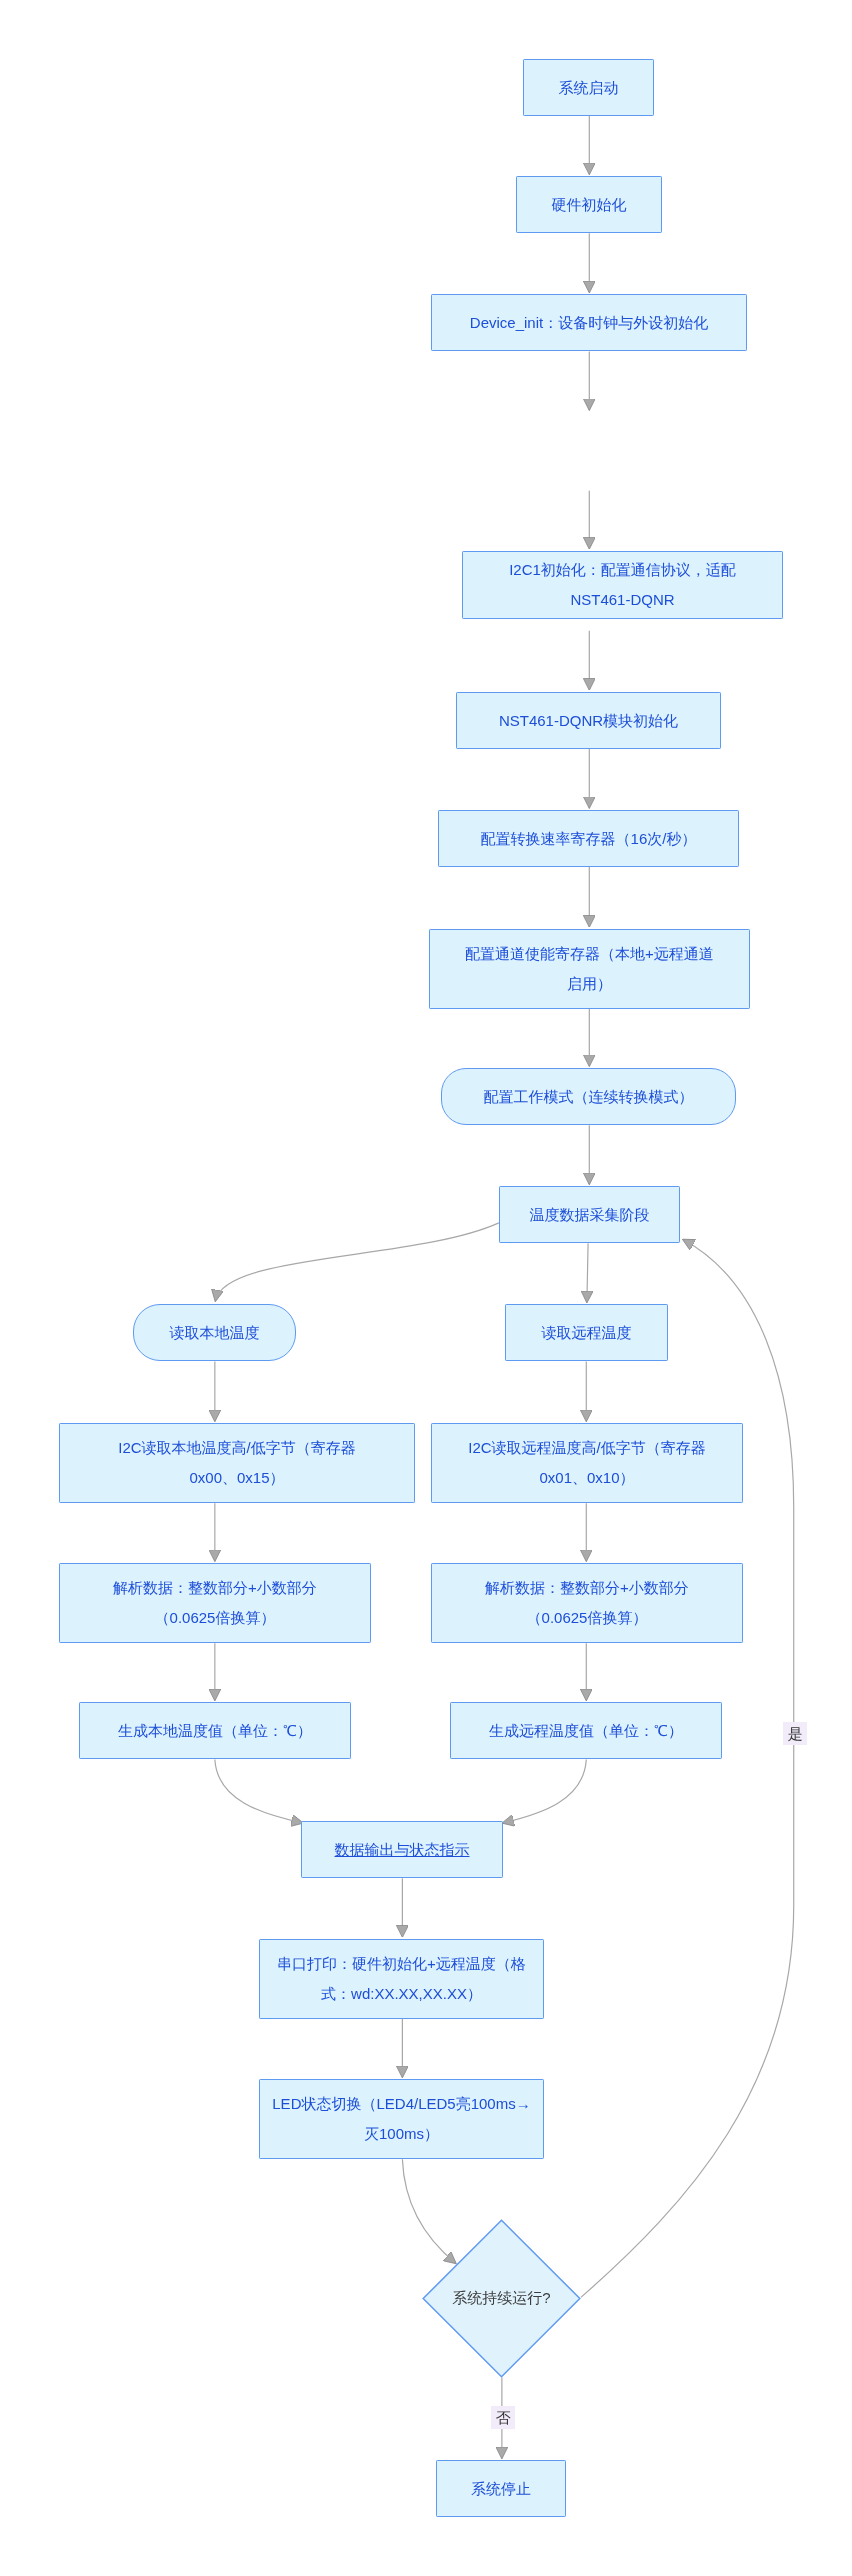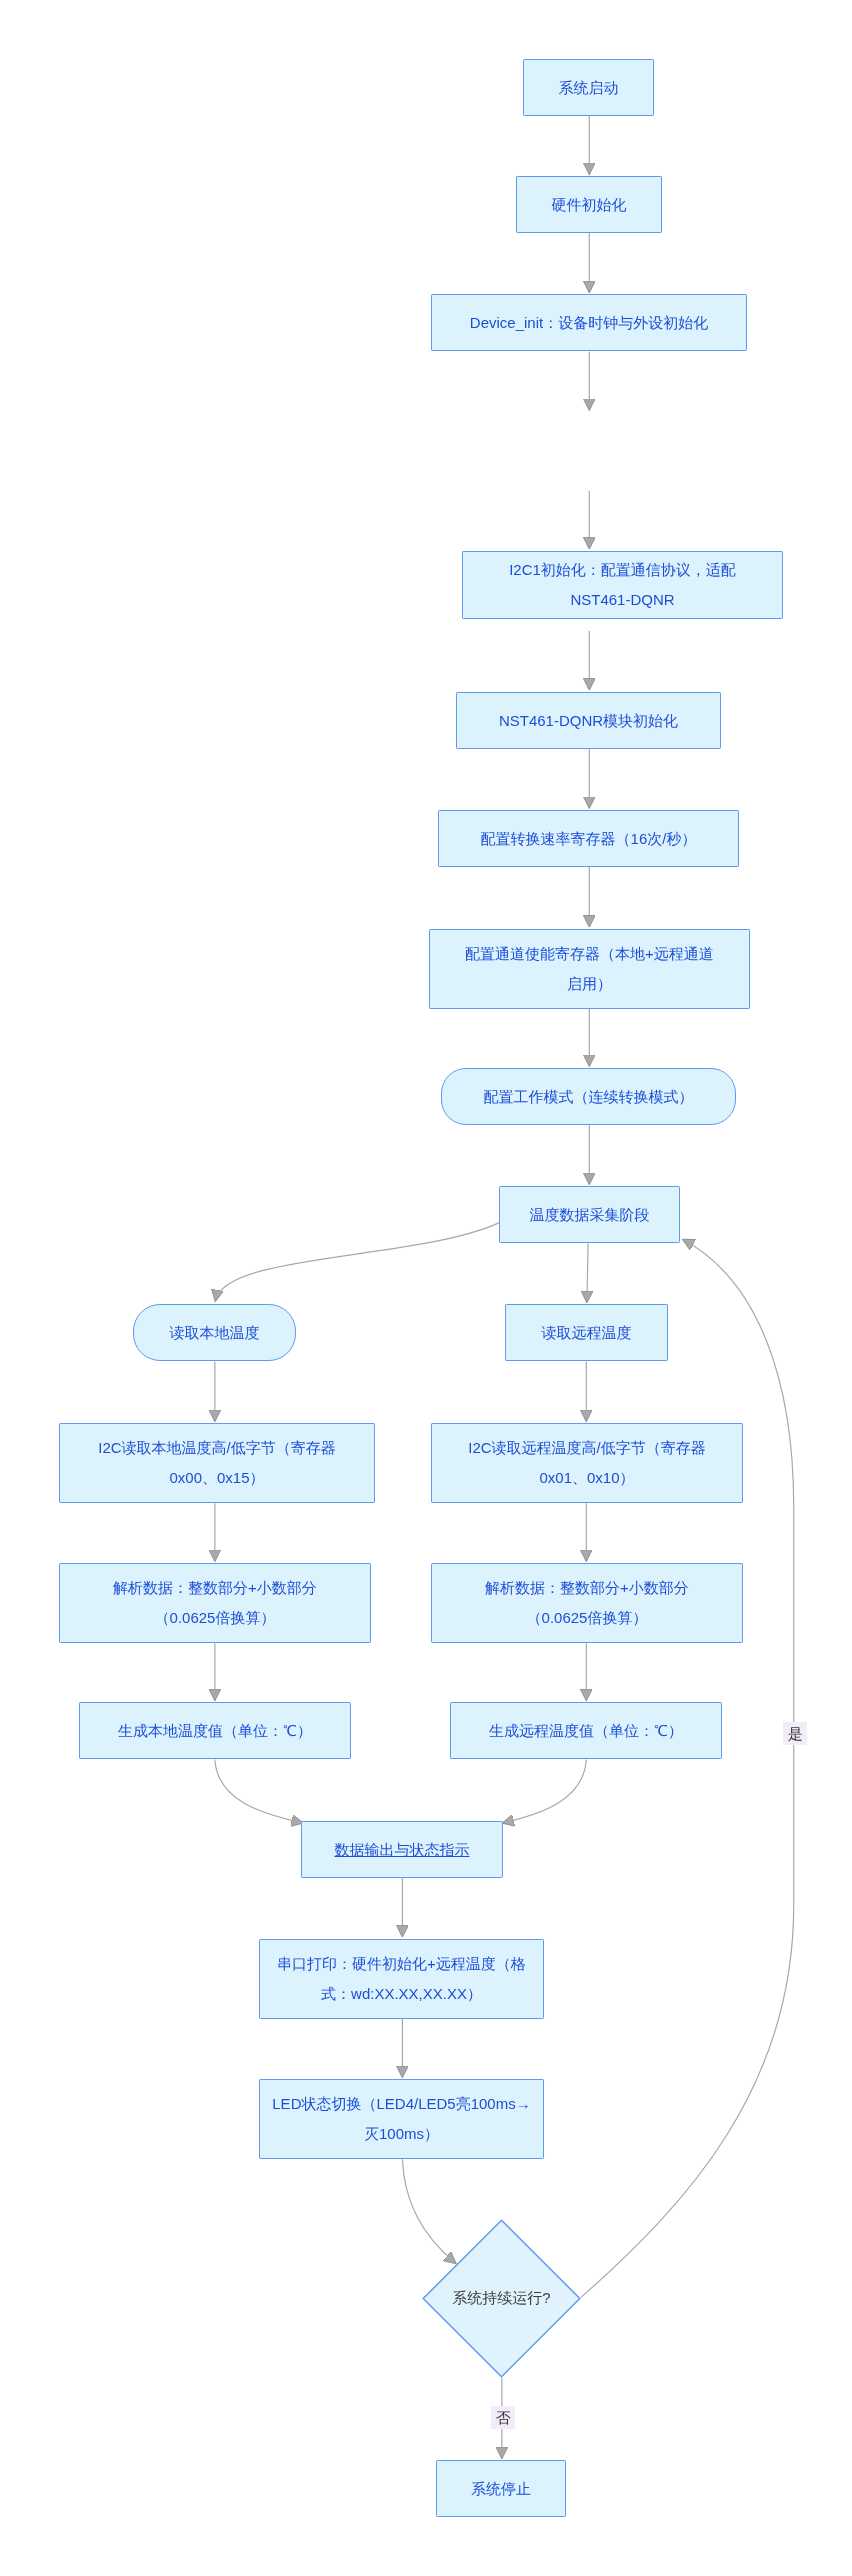--- a/index.html
+++ b/index.html
@@ -97,21 +97,21 @@
   <div class="node" style="left:446px;top:551px;width:321px;height:68px;margin-left:16px;"><span>I2C1初始化：配置通信协议，适配
 NST461-DQNR</span></div>
   <div class="node" style="left:456px;top:692px;width:265px;height:57px;"><span>NST461-DQNR模块初始化</span></div>
   <div class="node" style="left:438px;top:810px;width:301px;height:57px;"><span>配置转换速率寄存器（16次/秒）</span></div>
   <div class="node" style="left:429px;top:929px;width:321px;height:80px;"><span>配置通道使能寄存器（本地+远程通道
 启用）</span></div>
   <div class="node" style="left:441px;top:1068px;width:295px;height:57px;border-radius:25px;"><span>配置工作模式（连续转换模式）</span></div>
   <div class="node" style="left:499px;top:1186px;width:181px;height:57px;"><span>温度数据采集阶段</span></div>
 
   <div class="node" style="left:133px;top:1304px;width:163px;height:57px;border-radius:27px;"><span>读取本地温度</span></div>
-  <div class="node" style="left:59px;top:1423px;width:316px;height:80px;"><span>I2C读取本地温度高/低字节（寄存器
+  <div class="node" style="left:59px;top:1423px;width:356px;height:80px;"><span>I2C读取本地温度高/低字节（寄存器
 0x00、0x15）</span></div>
   <div class="node" style="left:59px;top:1563px;width:312px;height:80px;"><span>解析数据：整数部分+小数部分
 （0.0625倍换算）</span></div>
   <div class="node" style="left:79px;top:1702px;width:272px;height:57px;"><span>生成本地温度值（单位：℃）</span></div>
 
   <div class="node" style="left:505px;top:1304px;width:163px;height:57px;"><span>读取远程温度</span></div>
   <div class="node" style="left:431px;top:1423px;width:312px;height:80px;"><span>I2C读取远程温度高/低字节（寄存器
 0x01、0x10）</span></div>
   <div class="node" style="left:431px;top:1563px;width:312px;height:80px;"><span>解析数据：整数部分+小数部分
 （0.0625倍换算）</span></div>

